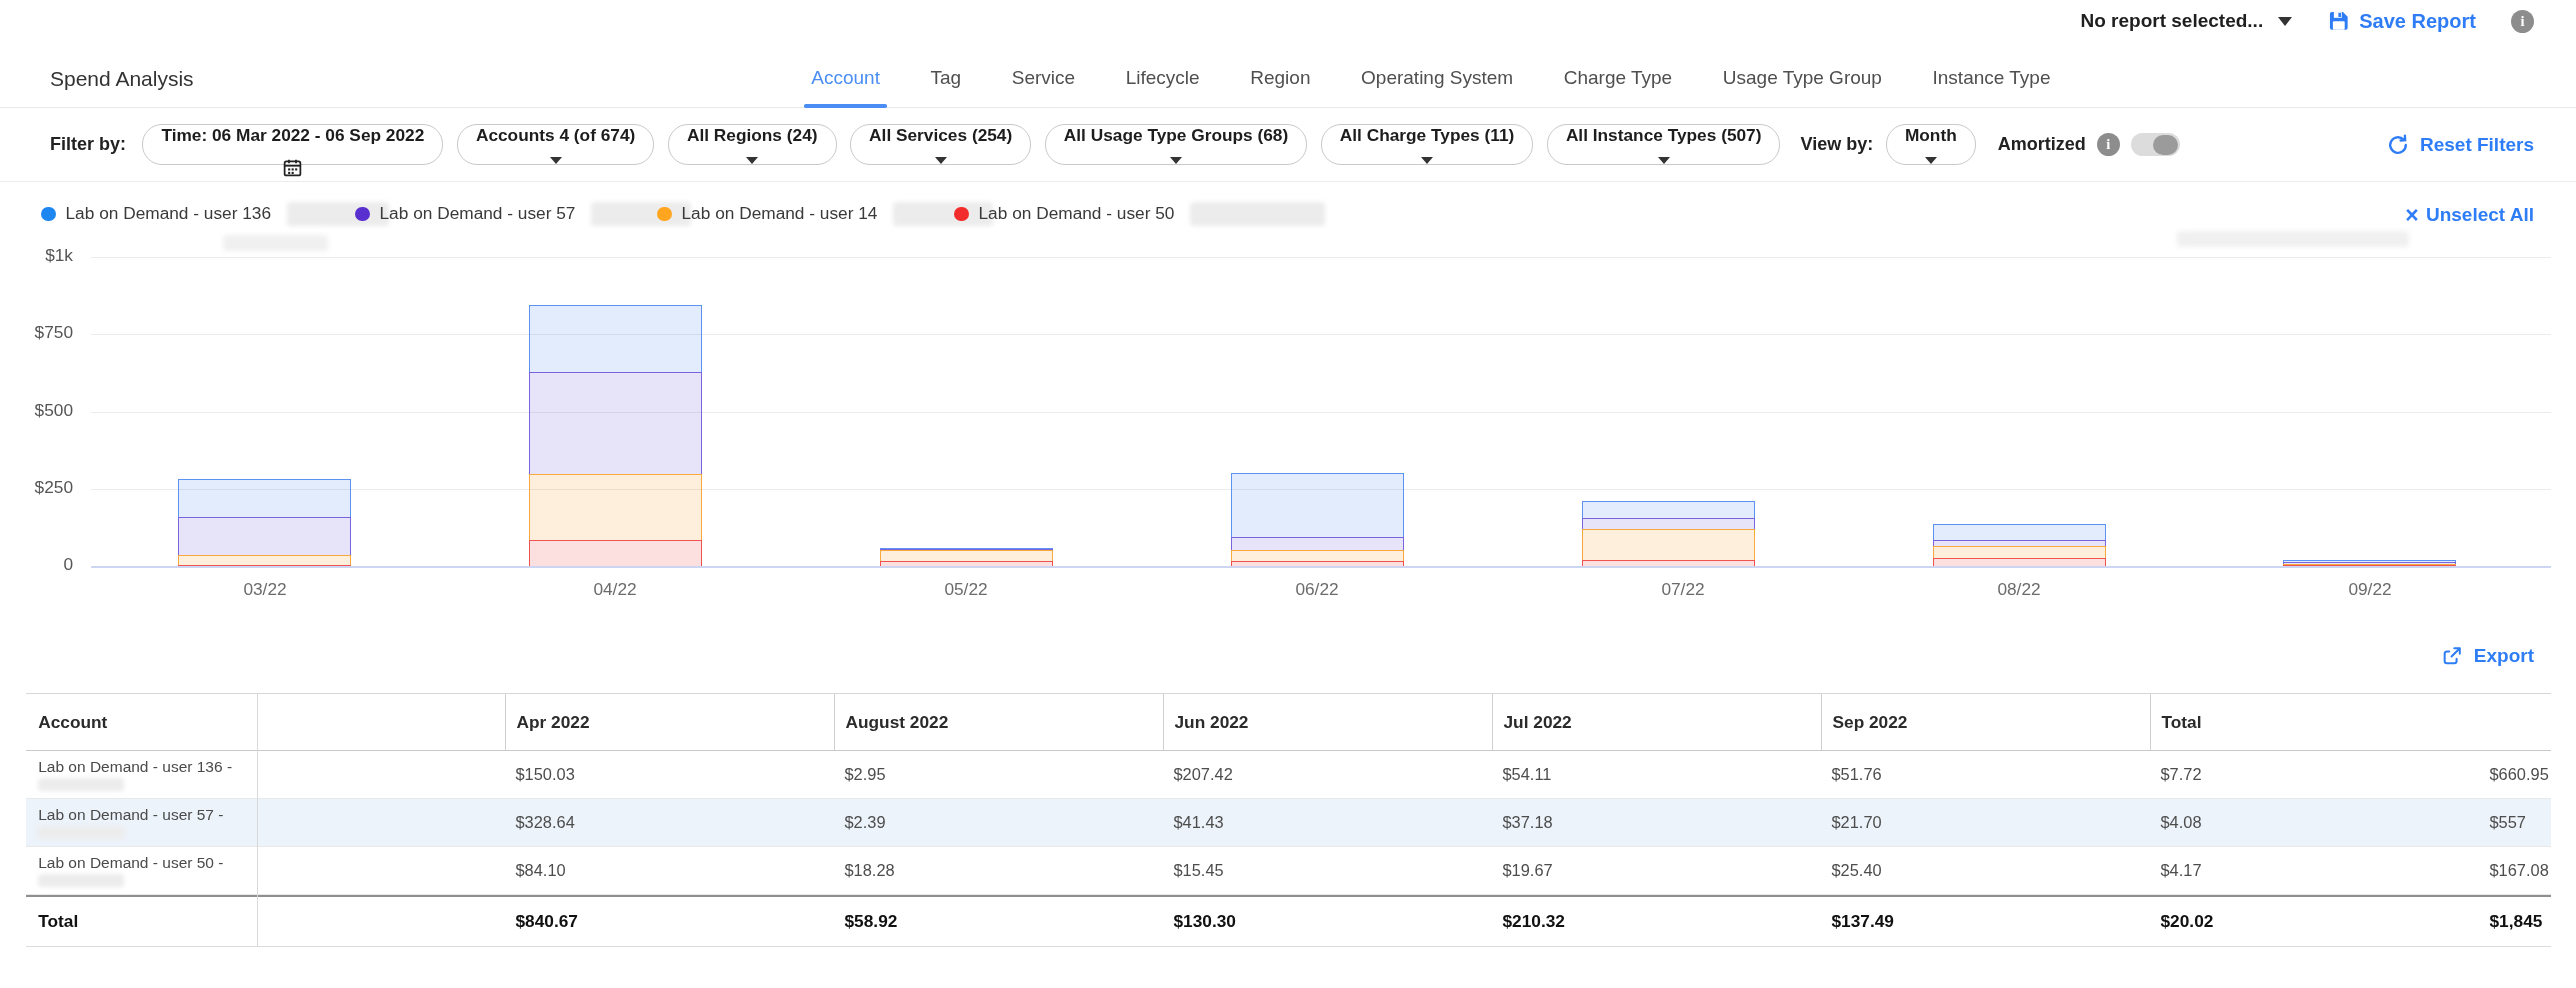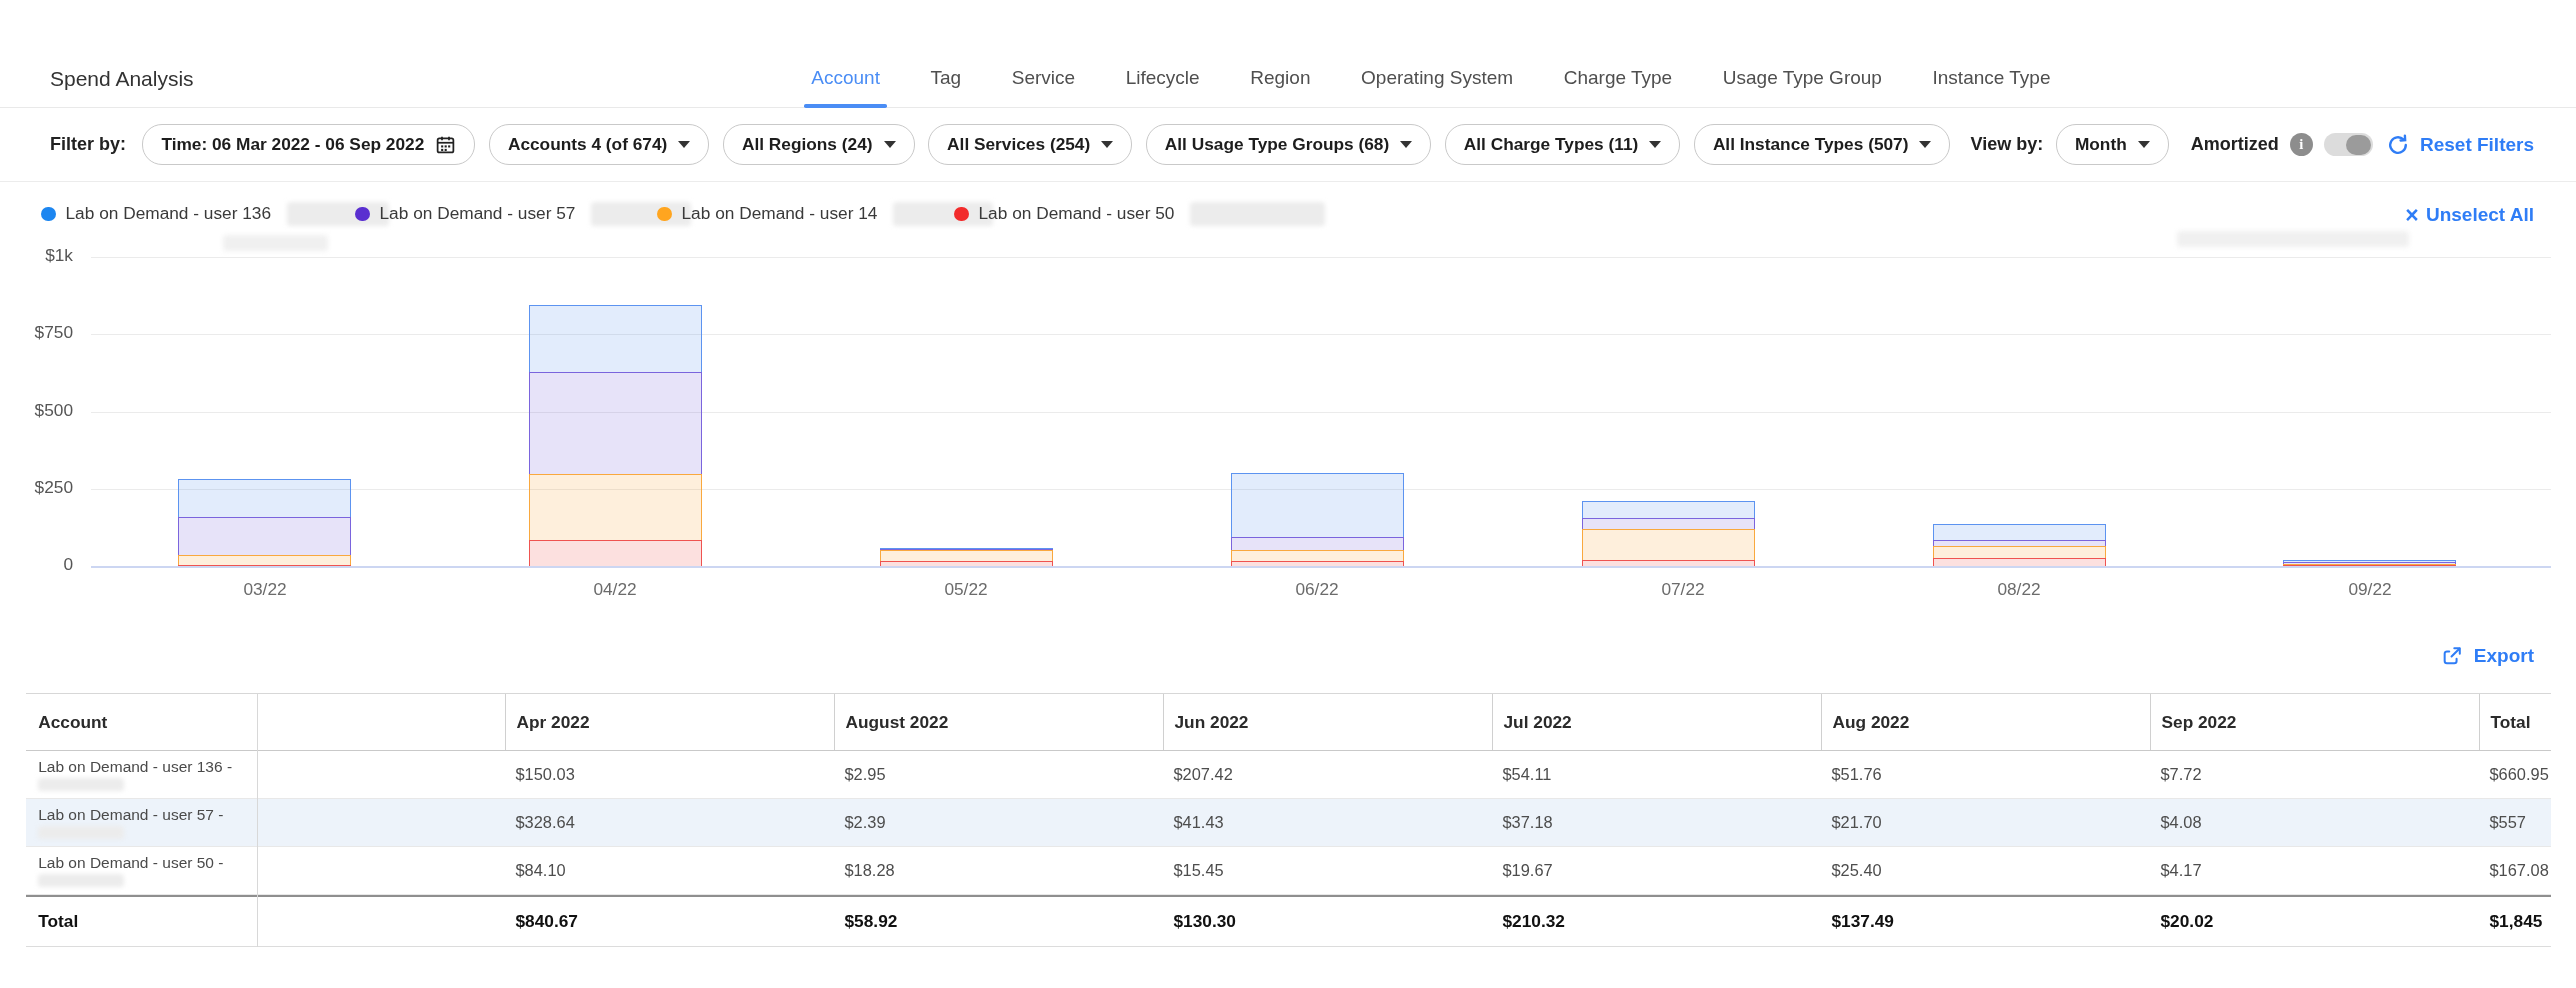--- a/index.html
+++ b/index.html
@@ -22,21 +22,21 @@
   .tabs{position:absolute;left:804px;top:0;height:100%;display:flex;gap:36px;align-items:center;}
   .tab{font-size:19px;color:#4f4f4f;position:relative;padding:18px 7.3px;cursor:pointer;white-space:nowrap;}
   .tab.active{color:#4a8df5;}
   .tab.active::after{content:"";position:absolute;left:0;right:0;bottom:-0.9px;height:3.6px;background:#4a8df5;border-radius:1.8px;}
   
   .filterbar{position:absolute;top:108px;left:0;right:0;height:73px;border-bottom:0.9px solid #ececec;
              display:flex;align-items:center;padding-left:50px;}
   .filter-label{font-weight:700;font-size:18px;margin-right:16.4px;}
   .pills{display:flex;align-items:center;gap:13.6px;}
   .pill{display:flex;align-items:center;gap:11px;border:0.9px solid #c9c9c9;border-radius:20px;height:39px;
-        padding:0 18px;font-size:17.3px;font-weight:700;color:#1d1d1d;background:#fff;cursor:pointer;white-space:nowrap;}
+        padding:0 18px;font-size:17.3px;font-weight:700;color:#1d1d1d;background:#fff;cursor:pointer;white-space:nowrap;flex-direction:column;}
   .viewby-label{font-weight:700;font-size:18px;margin:0 12.7px 0 20px;}
   .amortized{display:flex;align-items:center;gap:11px;margin-left:22px;font-weight:700;font-size:18px;}
   .toggle{width:49px;height:23.6px;border-radius:11.8px;background:#dcdcdc;position:relative;cursor:pointer;}
   .toggle .knob{position:absolute;right:1.8px;top:1.8px;width:24.5px;height:20px;border-radius:10px;background:#9b9b9b;}
   .reset{margin-left:auto;margin-right:42px;display:flex;gap:11px;color:#2f7df6;font-weight:700;font-size:19px;
          align-items:center;cursor:pointer;}
   
   .legend-row{position:absolute;top:191px;left:41px;right:42px;height:60px;}
   .legend-item{position:absolute;top:11px;display:flex;align-items:center;gap:10px;cursor:pointer;}
   .legend-dot{width:14.5px;height:14.5px;border-radius:50%;flex:none;}
@@ -76,20 +76,38 @@
   .total-row{height:49px;border-top:2.7px double #8f8f8f;border-bottom:0.9px solid #dcdcdc;font-weight:700;
              font-size:17.3px;color:#111;}
   .total-row .cell:first-child{padding-left:12.7px;}
   .vrule{position:absolute;left:231px;top:0;bottom:0;width:0.9px;background:#d8d8d8;}
 </style>
 </head>
 <body>
 
 <div class="root">
 
+  <div class="topbar">
+    <div class="report-select">
+      <span>No report selected...</span>
+      <span class="caret"></span>
+    </div>
+    <div class="save">
+      <span class="icon">
+        <svg width="23.6" height="23.6" viewBox="0 0 24 24">
+            <path fill="#2f7df6" d="M3 5a2 2 0 0 1 2-2h11.2L21 7.8V19a2 2 0 0 1-2 2H5a2 2 0 0 1-2-2V5z"></path>
+            <rect x="7" y="3" width="8" height="6" fill="#fff"></rect>
+            <rect x="11.6" y="3.8" width="2.6" height="4.4" fill="#2f7df6"></rect>
+            <rect x="6" y="12.5" width="12" height="8.5" rx="1" fill="#fff"></rect>
+          </svg>
+      </span>
+      <span>Save Report</span>
+    </div>
+    <div class="info-circle"></div>
+  </div>
 
   <div class="header-row">
     <div class="page-title">Spend Analysis</div>
     <div class="tabs">
         <div class="tab active">Account</div>
         <div class="tab">Tag</div>
         <div class="tab">Service</div>
         <div class="tab">Lifecycle</div>
         <div class="tab">Region</div>
         <div class="tab">Operating System</div>
@@ -269,21 +287,20 @@
   </div>
 
   <div class="table">
     <div class="vrule"></div>
     <div class="trow thead">
         <div class="th">Account</div>
         <div class="th colsep">Apr 2022</div>
         <div class="th colsep">August 2022</div>
         <div class="th colsep">Jun 2022</div>
         <div class="th colsep">Jul 2022</div>
-        <div class="th colsep">Aug 2022</div>
         <div class="th colsep">Sep 2022</div>
         <div class="th colsep">Total</div>
       </div>
     <div>
         <div class="trow tbody-row">
           <div class="account-cell">
             <div class="account-name">Lab on Demand - user 136 -</div>
             <span class="redaction"></span>
           </div>
           <div class="cell">$150.03</div>

